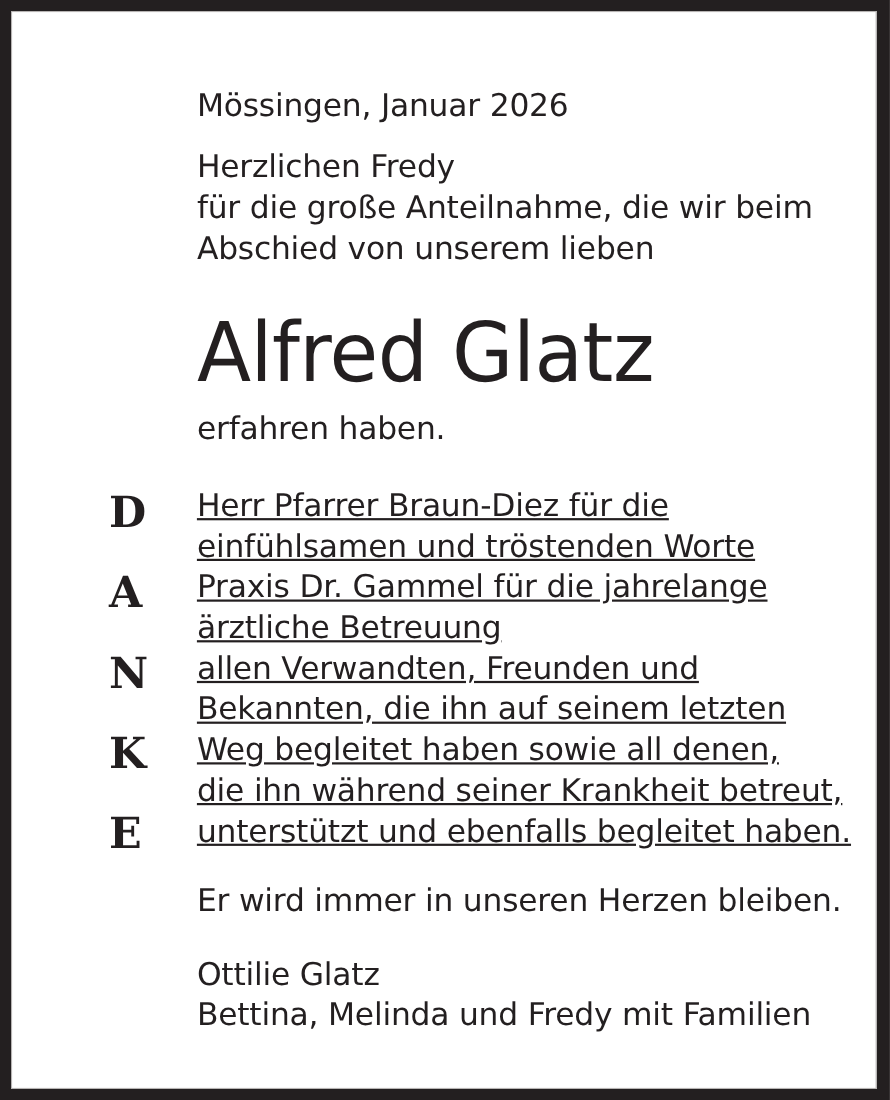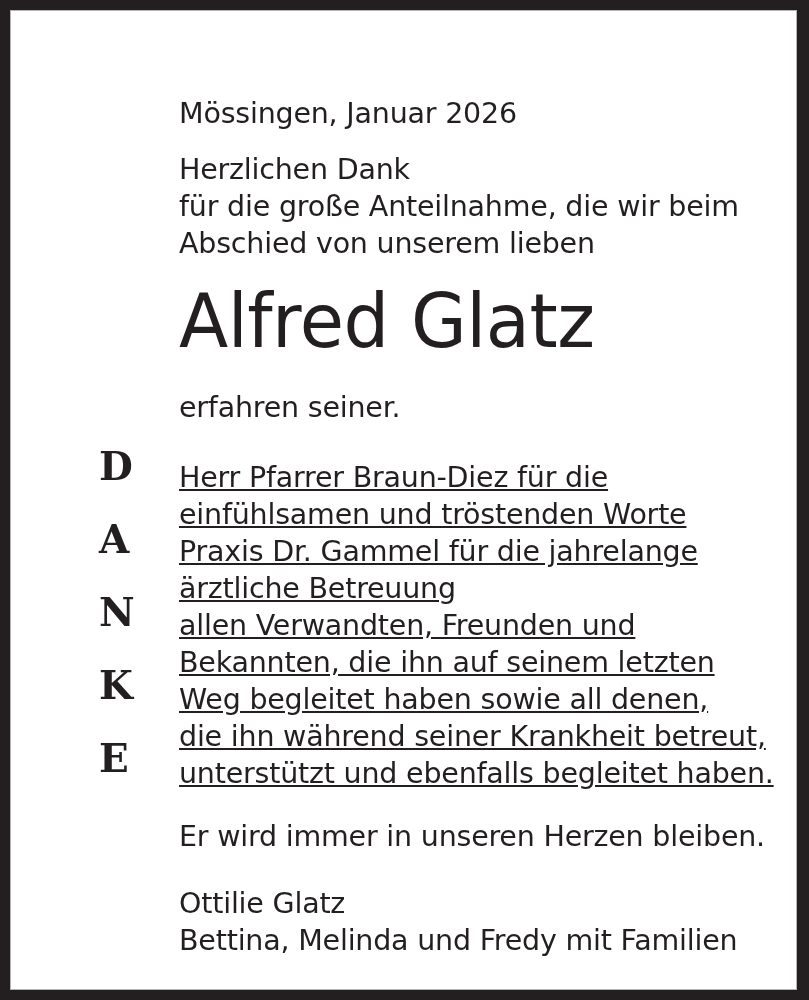--- a/index.html
+++ b/index.html
@@ -39,21 +39,20 @@
   .body-text {
     position: absolute;
     left: 168px;
     font-family: "DejaVu Sans", "Liberation Sans", sans-serif;
     font-weight: 400;
     font-size: 28.5px;
     line-height: 37px;
     letter-spacing: -0.2px;
     color: #231f20;
     white-space: pre-line;
-    margin-top: 18px;
   }
 
   .place-date {
     top: 66px;
   }
 
   .intro {
     top: 122px;
   }
 
@@ -112,27 +111,27 @@
   }
 </style>
 </head>
 <body>
 
 <div class="notice">
   <div class="notice-inner">
 
     <div class="body-text place-date">Mössingen, Januar 2026</div>
 
-    <div class="body-text intro">Herzlichen Dank
+    <div class="body-text intro">Herzlichen Fredy
 für die große Anteilnahme, die wir beim
 Abschied von unserem lieben</div>
 
     <div class="deceased-name">Alfred Glatz</div>
 
-    <div class="body-text closing-line">erfahren seiner.</div>
+    <div class="body-text closing-line">erfahren haben.</div>
 
     <div class="danke-column">
       <div class="danke-letter">D</div>
       <div class="danke-letter">A</div>
       <div class="danke-letter">N</div>
       <div class="danke-letter">K</div>
       <div class="danke-letter">E</div>
     </div>
 
     <div class="body-text thanks-list">Herr Pfarrer Braun-Diez für die

